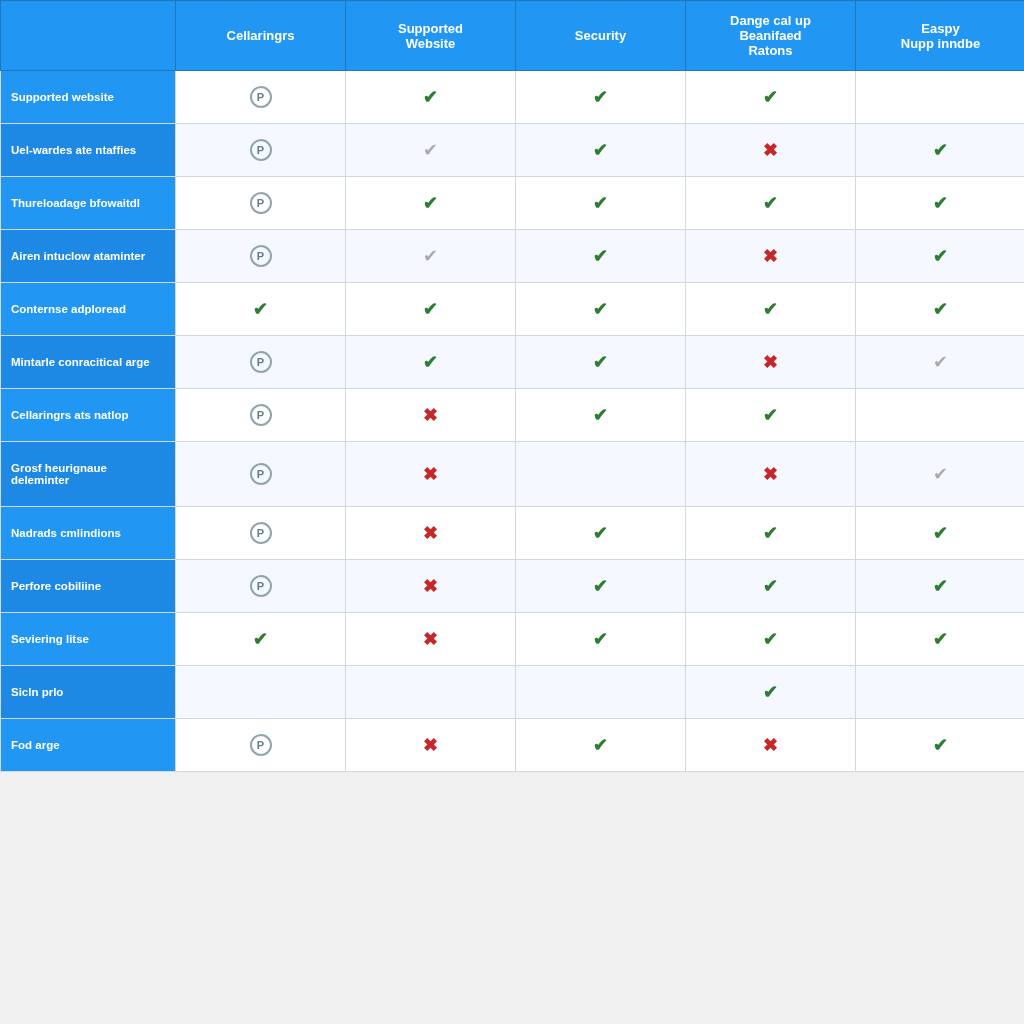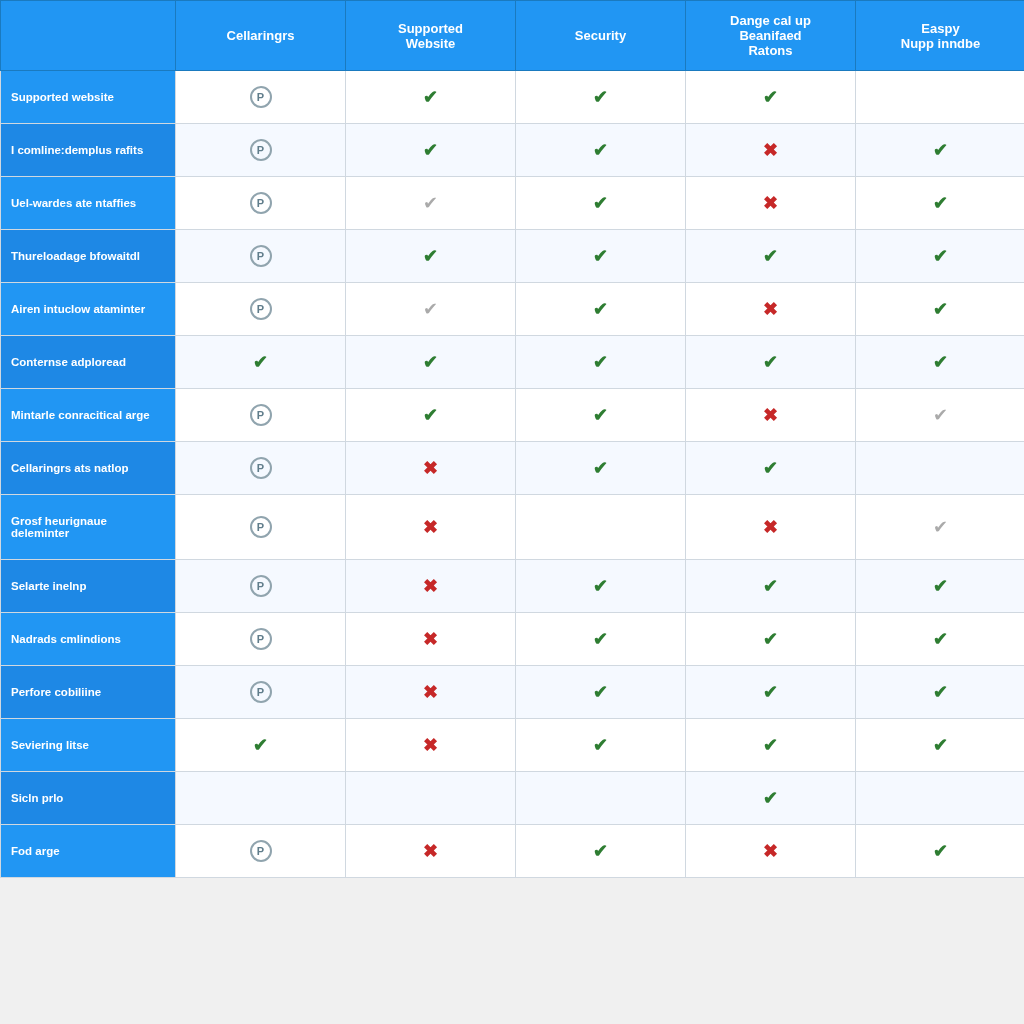--- a/index.html
+++ b/index.html
@@ -110,28 +110,20 @@
     <tbody id="table-body">
     <tr>
           <td class="feature-cell">Supported website</td>
           <td class="center-cell"><span class="premium-icon">P</span></td>
           <td class="center-cell"><span class="check-green">✔</span></td>
           <td class="center-cell"><span class="check-green">✔</span></td>
           <td class="center-cell"><span class="check-green">✔</span></td>
           <td class="center-cell"></td>
         </tr>
         <tr>
-          <td class="feature-cell">I comline:demplus rafits</td>
-          <td class="center-cell"><span class="premium-icon">P</span></td>
-          <td class="center-cell"><span class="check-green">✔</span></td>
-          <td class="center-cell"><span class="check-green">✔</span></td>
-          <td class="center-cell"><span class="cross-red">✖</span></td>
-          <td class="center-cell"><span class="check-green">✔</span></td>
-        </tr>
-        <tr>
           <td class="feature-cell">Uel-wardes ate ntaffies</td>
           <td class="center-cell"><span class="premium-icon">P</span></td>
           <td class="center-cell"><span class="check-gray">✔</span></td>
           <td class="center-cell"><span class="check-green">✔</span></td>
           <td class="center-cell"><span class="cross-red">✖</span></td>
           <td class="center-cell"><span class="check-green">✔</span></td>
         </tr>
         <tr>
           <td class="feature-cell">Thureloadage bfowaitdl</td>
           <td class="center-cell"><span class="premium-icon">P</span></td>
@@ -172,28 +164,20 @@
           <td class="center-cell"><span class="check-green">✔</span></td>
           <td class="center-cell"></td>
         </tr>
         <tr>
           <td class="feature-cell">Grosf heurignaue deleminter</td>
           <td class="center-cell"><span class="premium-icon">P</span></td>
           <td class="center-cell"><span class="cross-red">✖</span></td>
           <td class="center-cell"></td>
           <td class="center-cell"><span class="cross-red">✖</span></td>
           <td class="center-cell"><span class="check-gray">✔</span></td>
-        </tr>
-        <tr>
-          <td class="feature-cell">Selarte inelnp</td>
-          <td class="center-cell"><span class="premium-icon">P</span></td>
-          <td class="center-cell"><span class="cross-red">✖</span></td>
-          <td class="center-cell"><span class="check-green">✔</span></td>
-          <td class="center-cell"><span class="check-green">✔</span></td>
-          <td class="center-cell"><span class="check-green">✔</span></td>
         </tr>
         <tr>
           <td class="feature-cell">Nadrads cmlindions</td>
           <td class="center-cell"><span class="premium-icon">P</span></td>
           <td class="center-cell"><span class="cross-red">✖</span></td>
           <td class="center-cell"><span class="check-green">✔</span></td>
           <td class="center-cell"><span class="check-green">✔</span></td>
           <td class="center-cell"><span class="check-green">✔</span></td>
         </tr>
         <tr>

